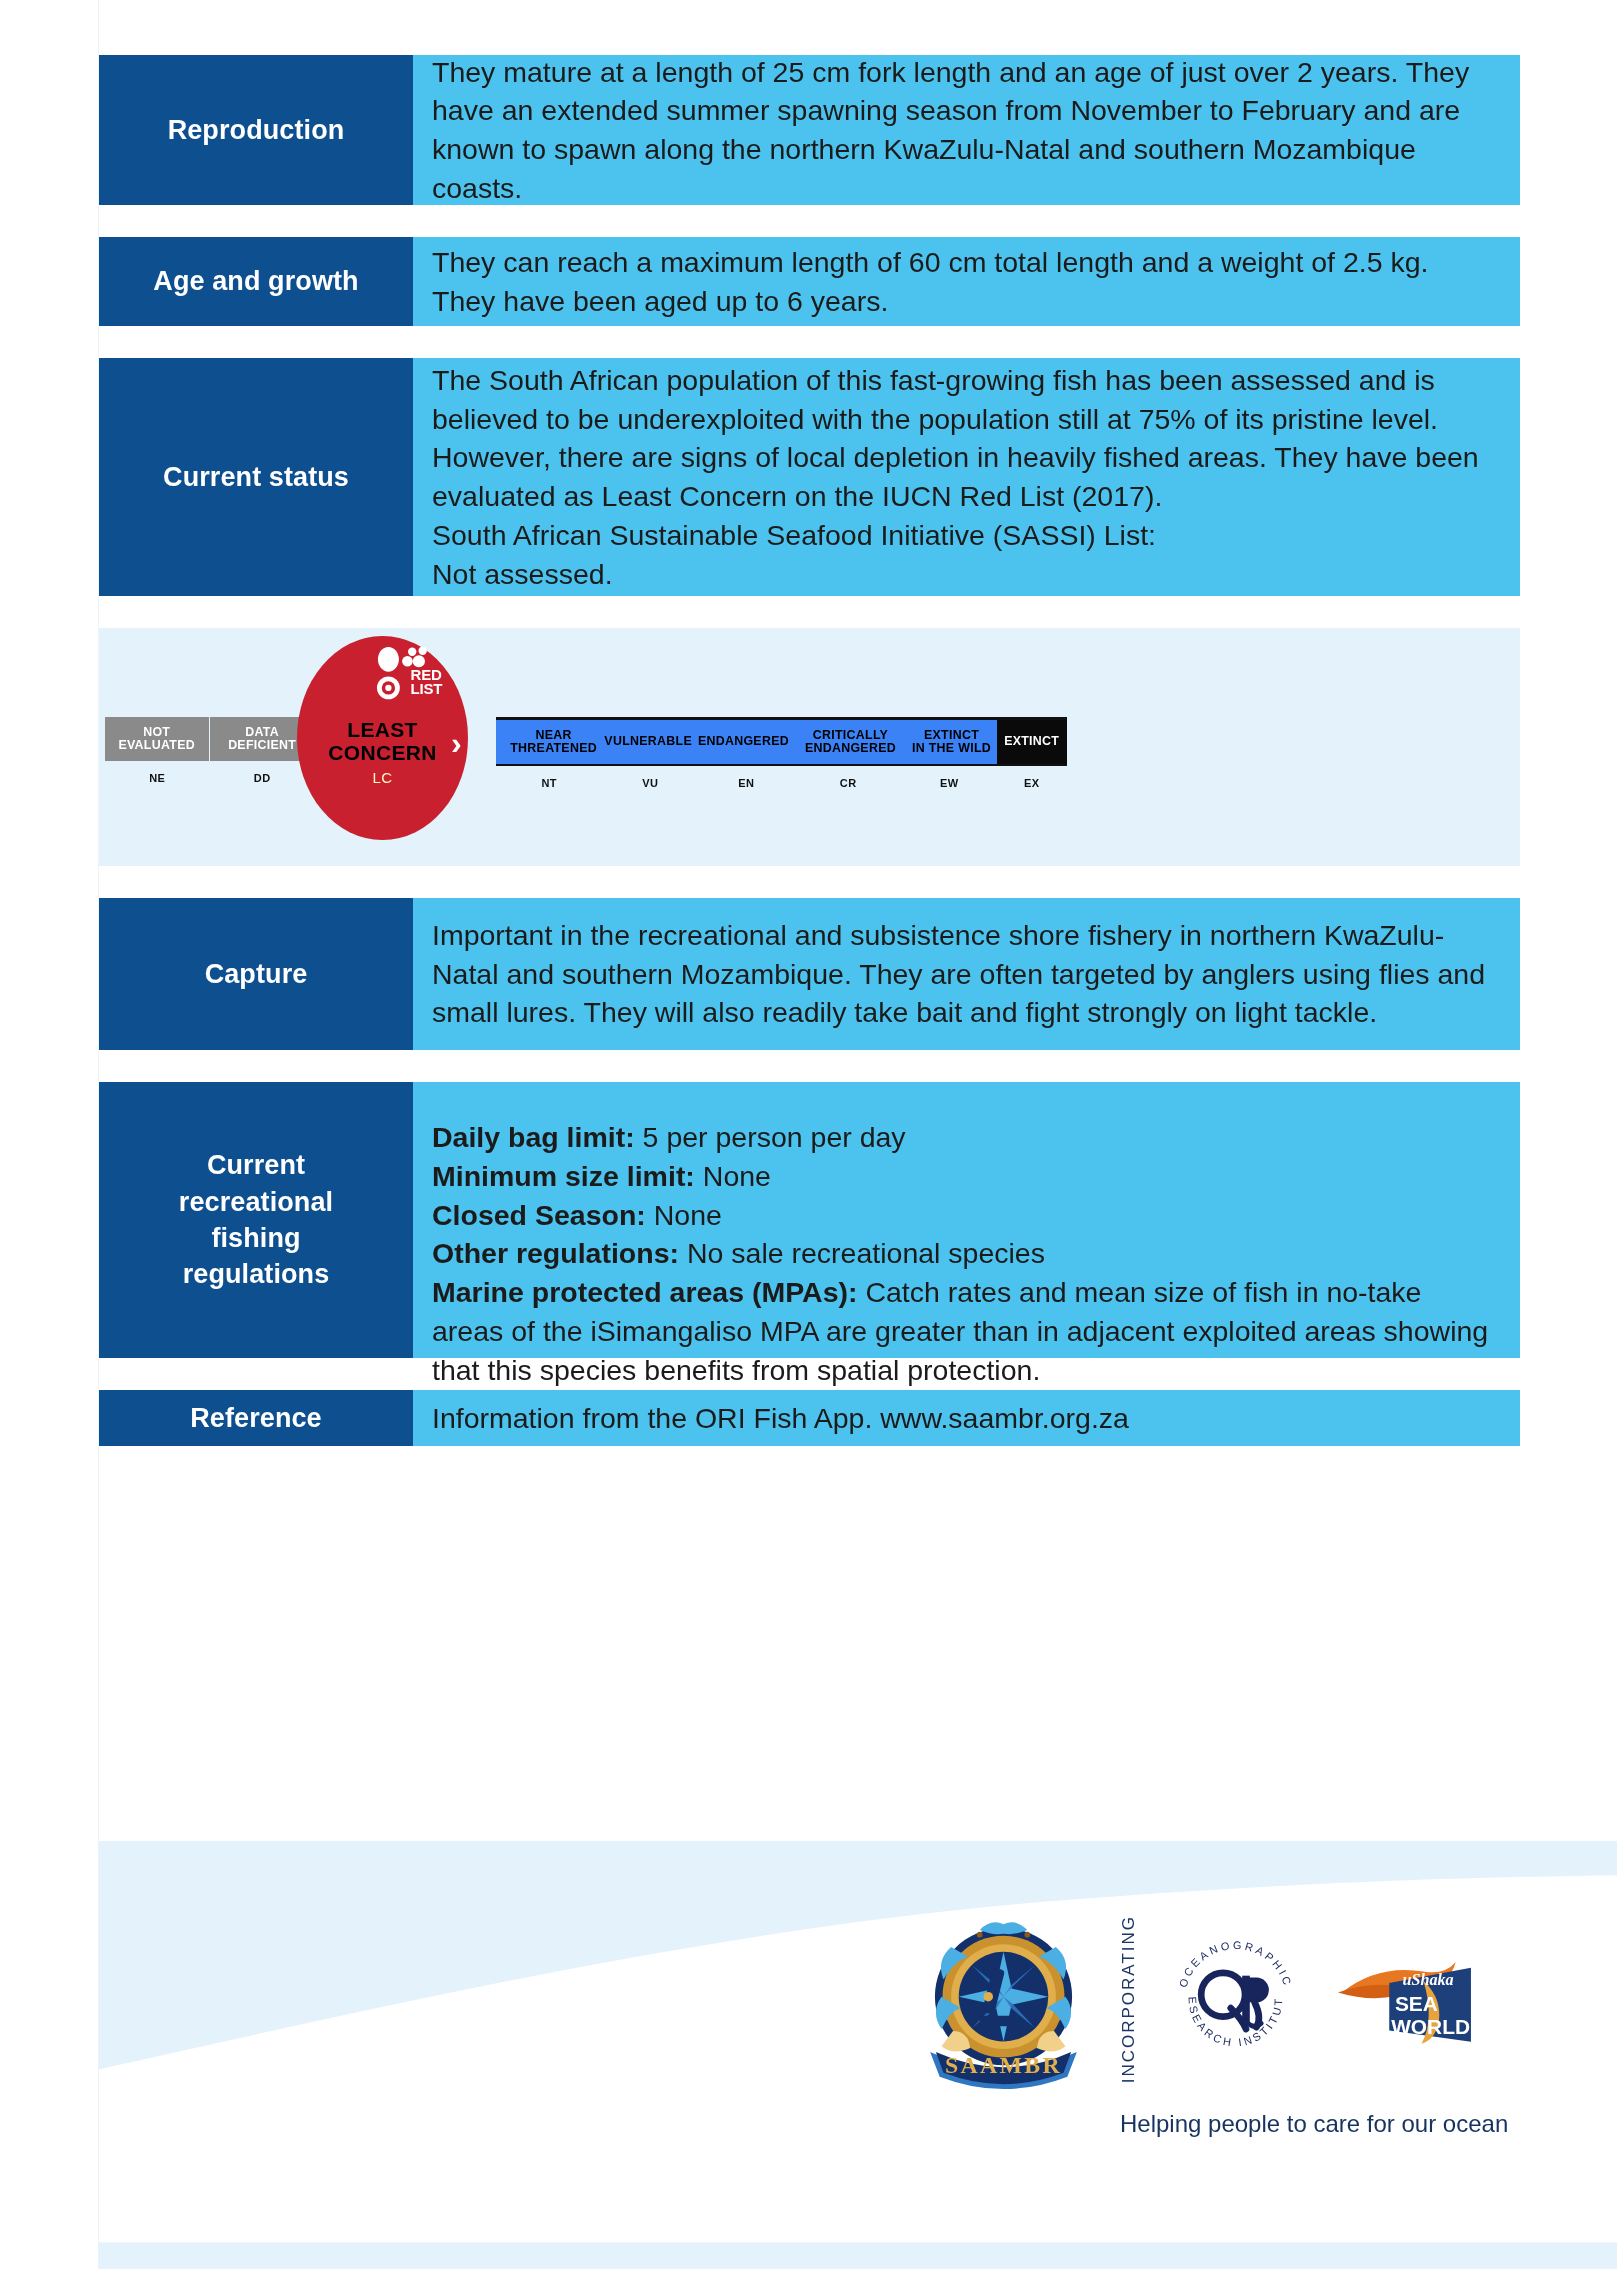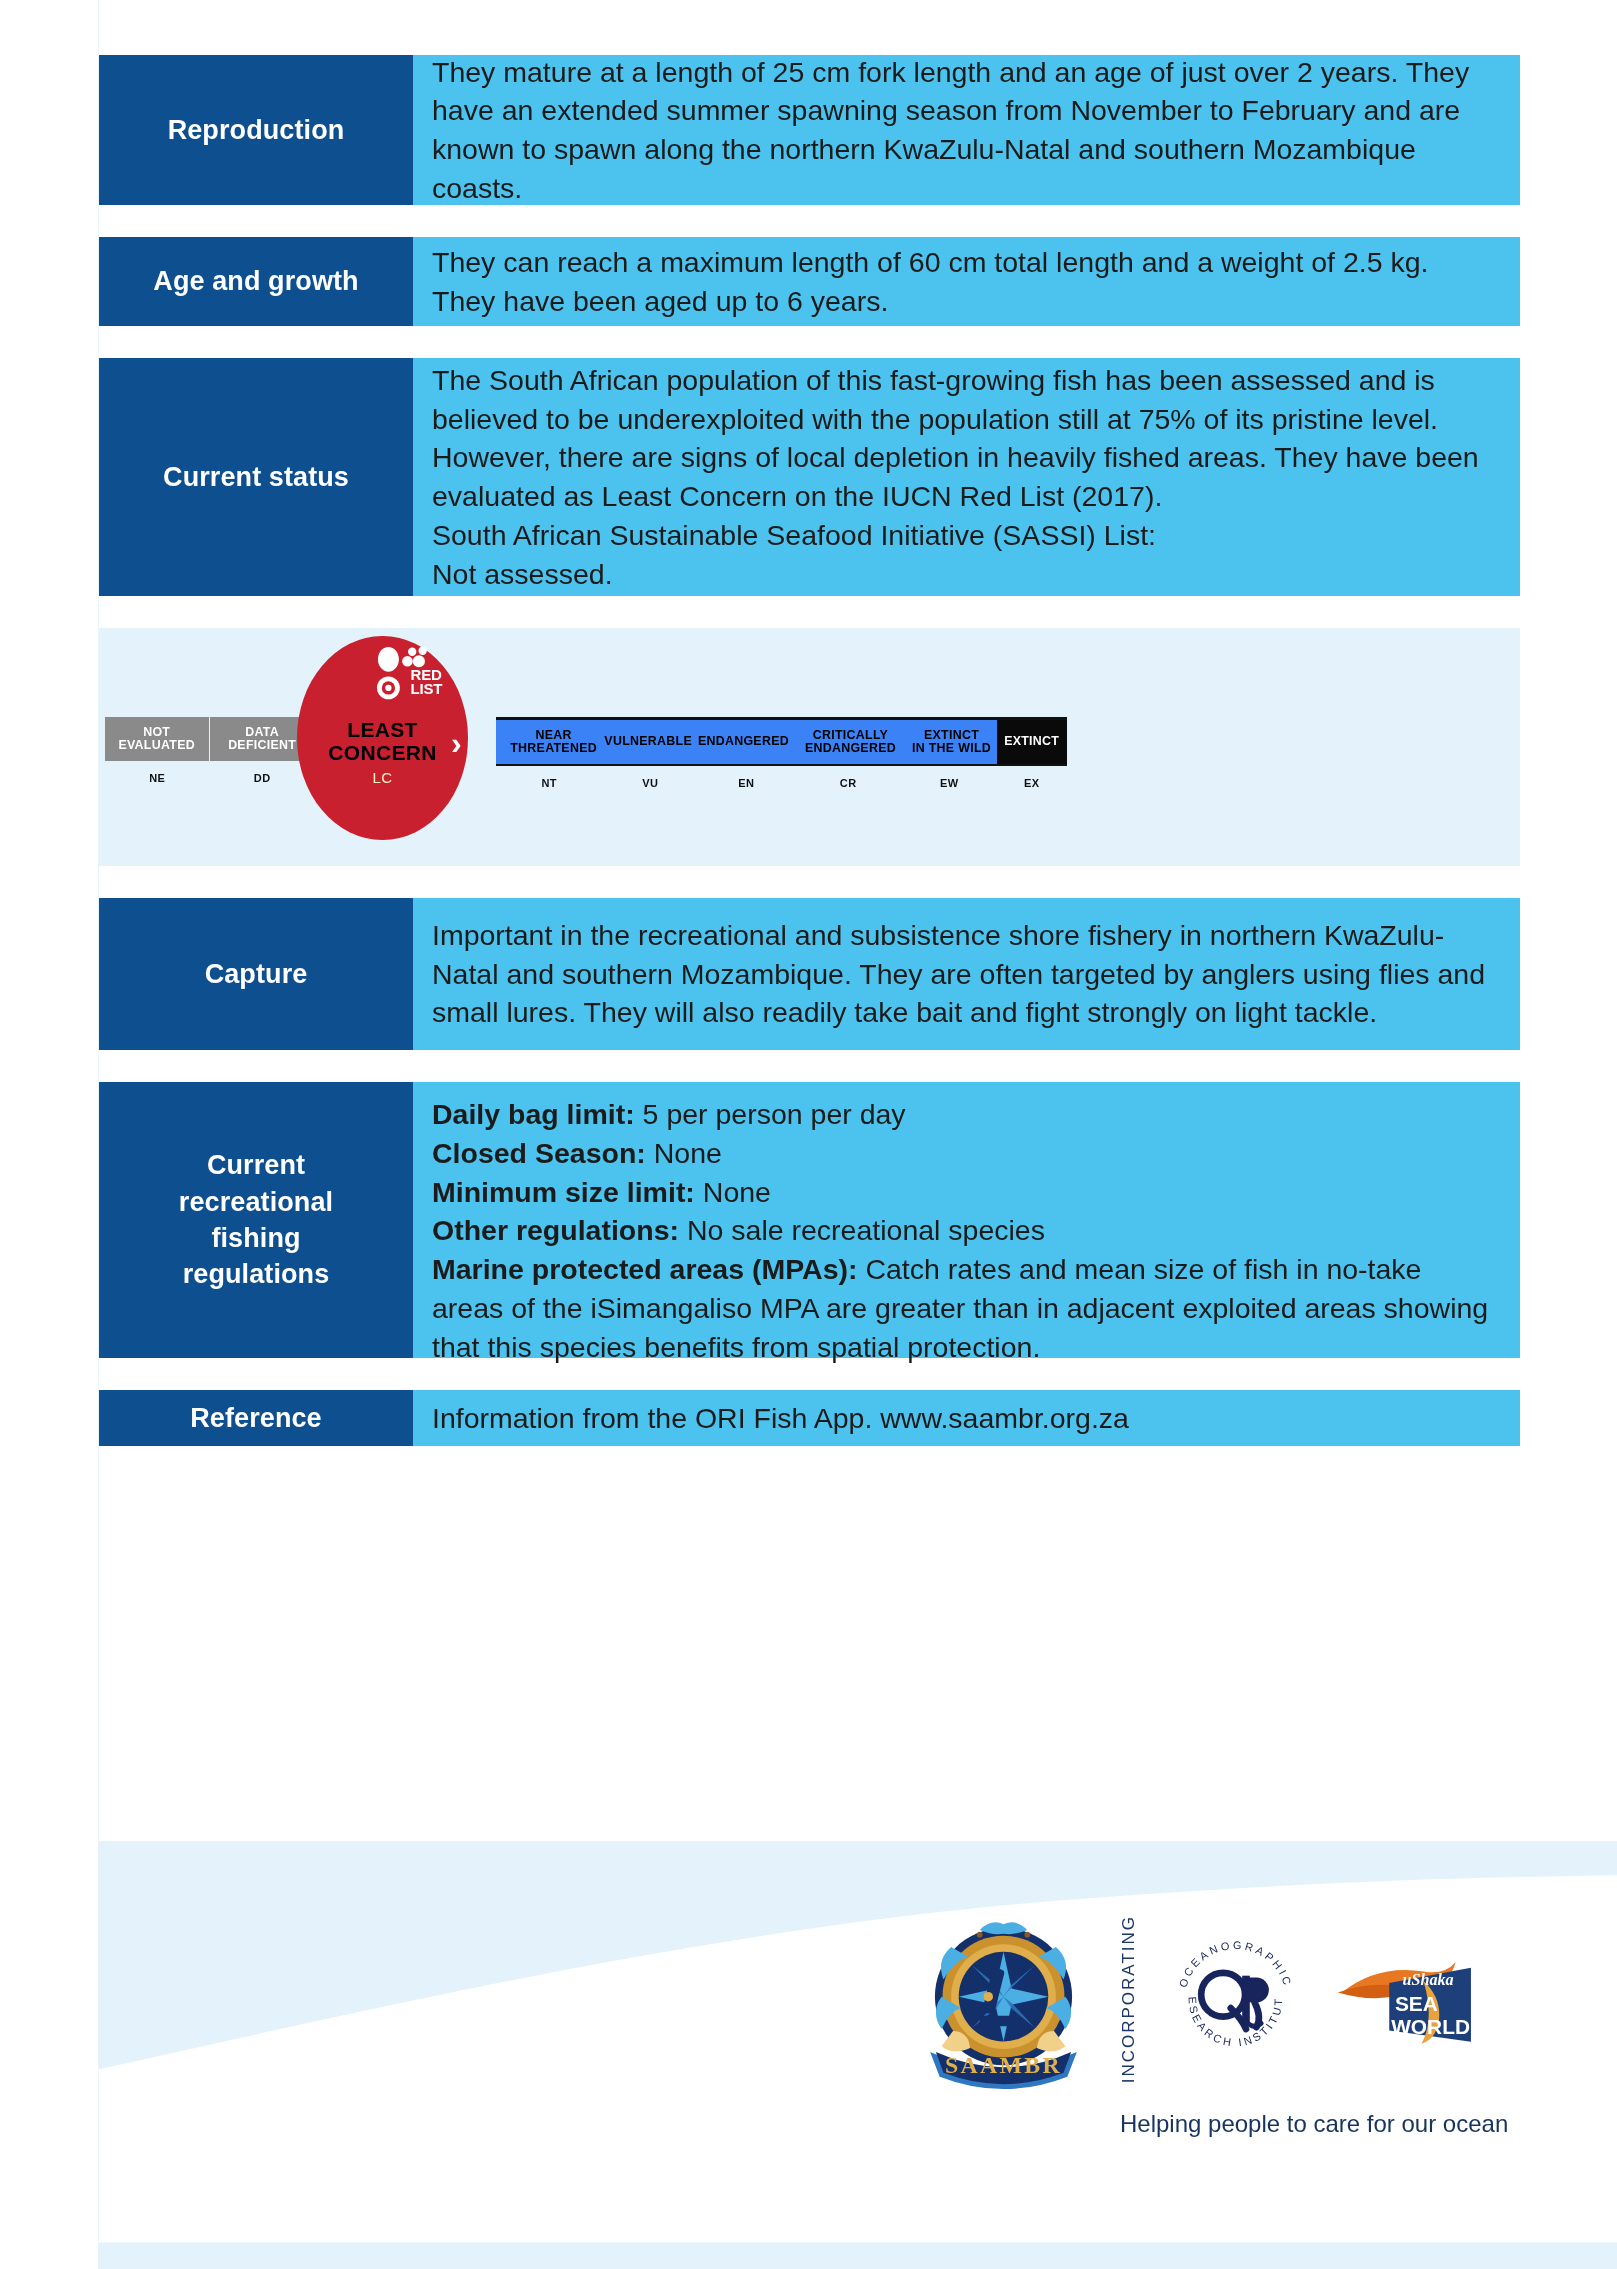--- a/index.html
+++ b/index.html
@@ -355,30 +355,30 @@
 
     <div class="row" style="height:276px">
       <div class="row-label">
         <div>
           <div>Current</div>
           <div>recreational</div>
           <div>fishing</div>
           <div>regulations</div>
         </div>
       </div>
-      <div class="row-body" style="align-items:flex-start;padding-top:13px">
+      <div class="row-body" style="align-items:flex-start;padding-top:36px">
         <div>
           <p class="tight">
             <b>Daily bag limit:</b><span> 5 per person per day</span>
           </p>
           <p class="tight">
-            <b>Closed Season:</b><span> None</span>
+            <b>Minimum size limit:</b><span> None</span>
           </p>
           <p class="tight">
-            <b>Minimum size limit:</b><span> None</span>
+            <b>Closed Season:</b><span> None</span>
           </p>
           <p class="tight">
             <b>Other regulations:</b><span> No sale recreational species</span>
           </p>
           <p class="tight">
             <b>Marine protected areas (MPAs):</b><span> Catch rates and mean size of fish in no-take areas of the iSimangaliso MPA are greater than in adjacent exploited areas showing that this species benefits from spatial protection.</span>
           </p>
         </div>
       </div>
     </div>

